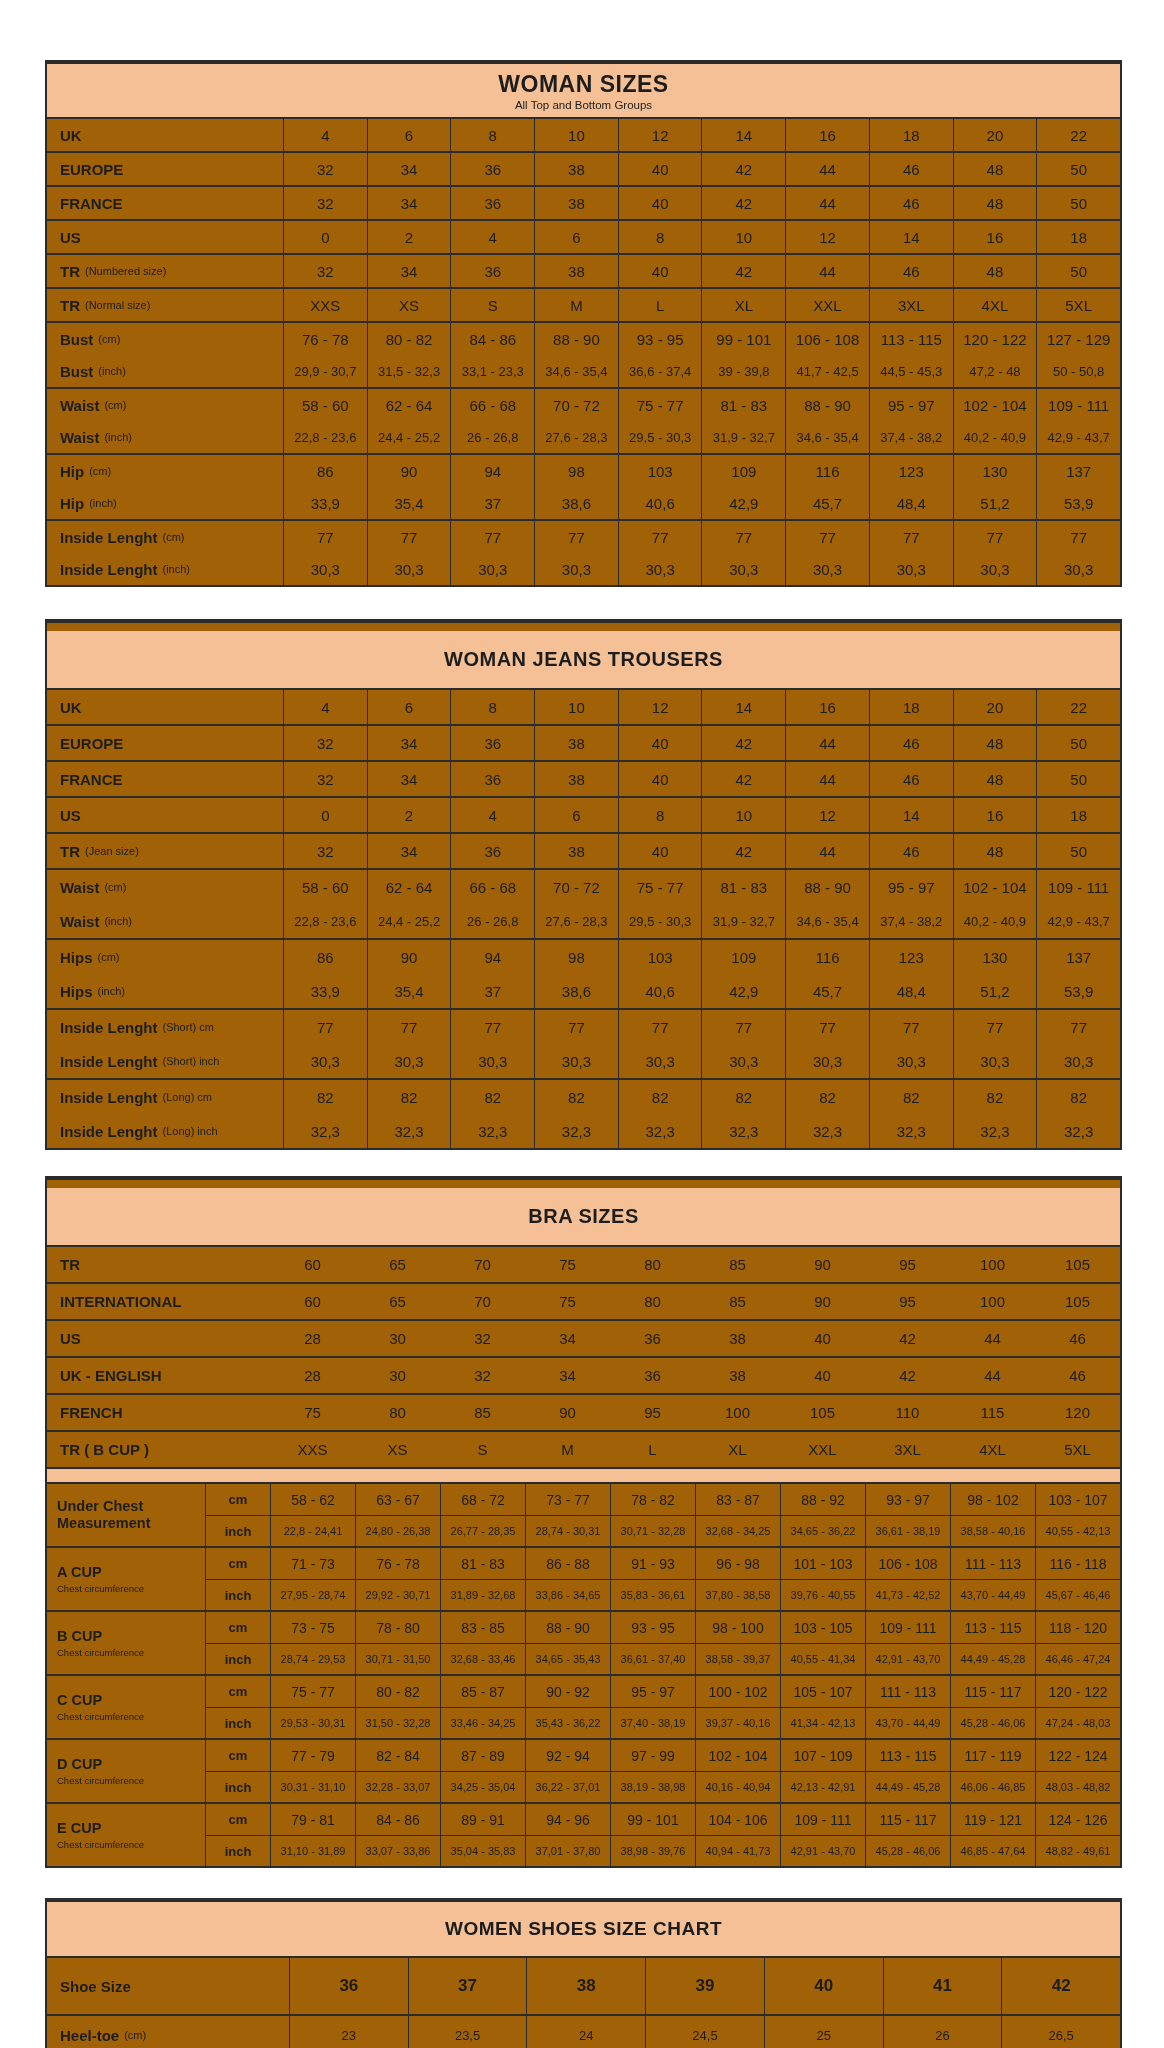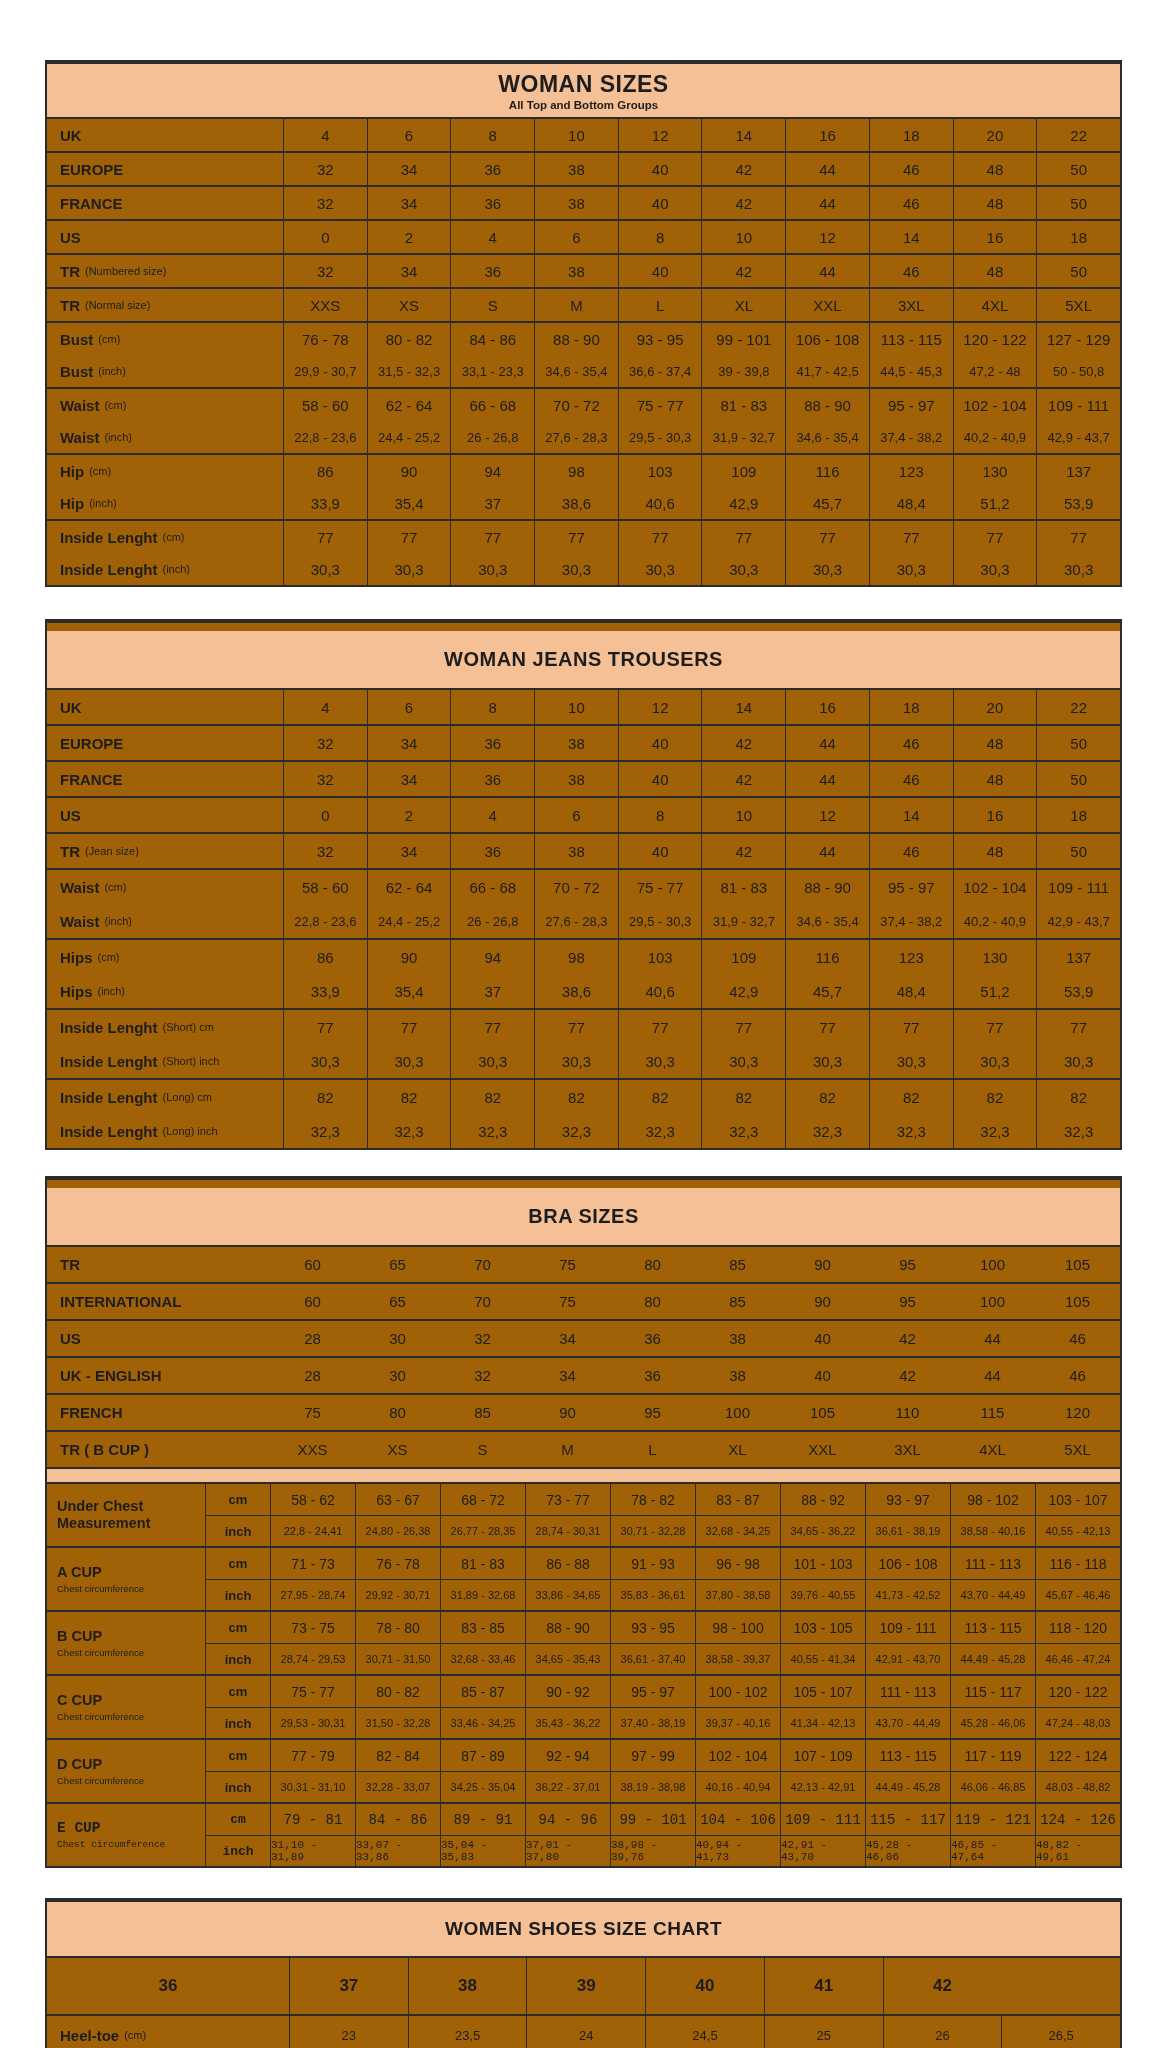--- a/index.html
+++ b/index.html
@@ -12,21 +12,21 @@
     width:1164px;height:2048px;overflow:hidden;
     font-family:"Liberation Sans","DejaVu Sans",sans-serif;
     color:var(--tx);
   }
   .sheet{padding:60px 42px 0 45px;}
   .table{border:2.5px solid var(--bd);border-top:4px solid var(--bd);width:1077px;box-sizing:border-box;background:#a16207;}
   .thead{background:var(--peach);border-bottom:2.5px solid var(--bd);text-align:center;}
   .thead .title{font-weight:700;letter-spacing:.5px;}
   .t1head{padding:7px 0 6px 0;}
   .t1head .title{font-size:23px;}
-  .t1head .subtitle{font-size:11.5px;font-weight:700;margin-top:1px;}
+  .t1head .subtitle{font-size:11.5px;font-weight:400;margin-top:1px;}
   .t2head,.t3head{padding:17px 0;margin-top:8px;}
   .t2head .title,.t3head .title{font-size:20px;}
   .t4head{padding:16px 0;}
   .t4head .title{font-size:19px;}
 
   .grp{border-top:2px solid var(--bd);}
   .tbody .grp:first-child{border-top:none;}
   .row{display:grid;align-items:stretch;}
   .cell{display:flex;align-items:center;justify-content:center;box-sizing:border-box;}
   .bordered .row .cell:not(:first-child){border-left:1.5px solid var(--bd);}
@@ -792,21 +792,21 @@
           <div class="cell c-val sm top">32,28 - 33,07</div>
           <div class="cell c-val sm top">34,25 - 35,04</div>
           <div class="cell c-val sm top">36,22 - 37,01</div>
           <div class="cell c-val sm top">38,19 - 38,98</div>
           <div class="cell c-val sm top">40,16 - 40,94</div>
           <div class="cell c-val sm top">42,13 - 42,91</div>
           <div class="cell c-val sm top">44,49 - 45,28</div>
           <div class="cell c-val sm top">46,06 - 46,85</div>
           <div class="cell c-val sm top">48,03 - 48,82</div>
         </div>
-        <div class="cupgrp" style="grid-template-columns: 158px 65px repeat(10, 1fr); font-family: Liberation Mono, monospace;">
+        <div class="cupgrp" style="grid-template-columns: 158px 65px repeat(10, 1fr);">
           <div class="cell c-cuplabel">
             <div class="cuplab">E CUP</div>
             <div class="cupnote">Chest circumference</div>
           </div>
           <div class="cell unit">cm</div>
           <div class="cell c-val">79 - 81</div>
           <div class="cell c-val">84 - 86</div>
           <div class="cell c-val">89 - 91</div>
           <div class="cell c-val">94 - 96</div>
           <div class="cell c-val">99 - 101</div>
@@ -832,20 +832,23 @@
 
   <div class="gap3"></div>
 
   <section class="table">
     <div class="thead t4head">
       <div class="title">WOMEN SHOES SIZE CHART</div>
     </div>
     <div class="tbody bordered shoerows" id="t4-body">
         <div class="grp">
           <div class="row" style="grid-template-columns: 242px repeat(7, 1fr);">
+            <div class="cell c-label">
+              <div class="lm">Shoe Size</div>
+            </div>
             <div class="cell c-val bd">36</div>
             <div class="cell c-val bd">37</div>
             <div class="cell c-val bd">38</div>
             <div class="cell c-val bd">39</div>
             <div class="cell c-val bd">40</div>
             <div class="cell c-val bd">41</div>
             <div class="cell c-val bd">42</div>
           </div>
         </div>
         <div class="grp">

